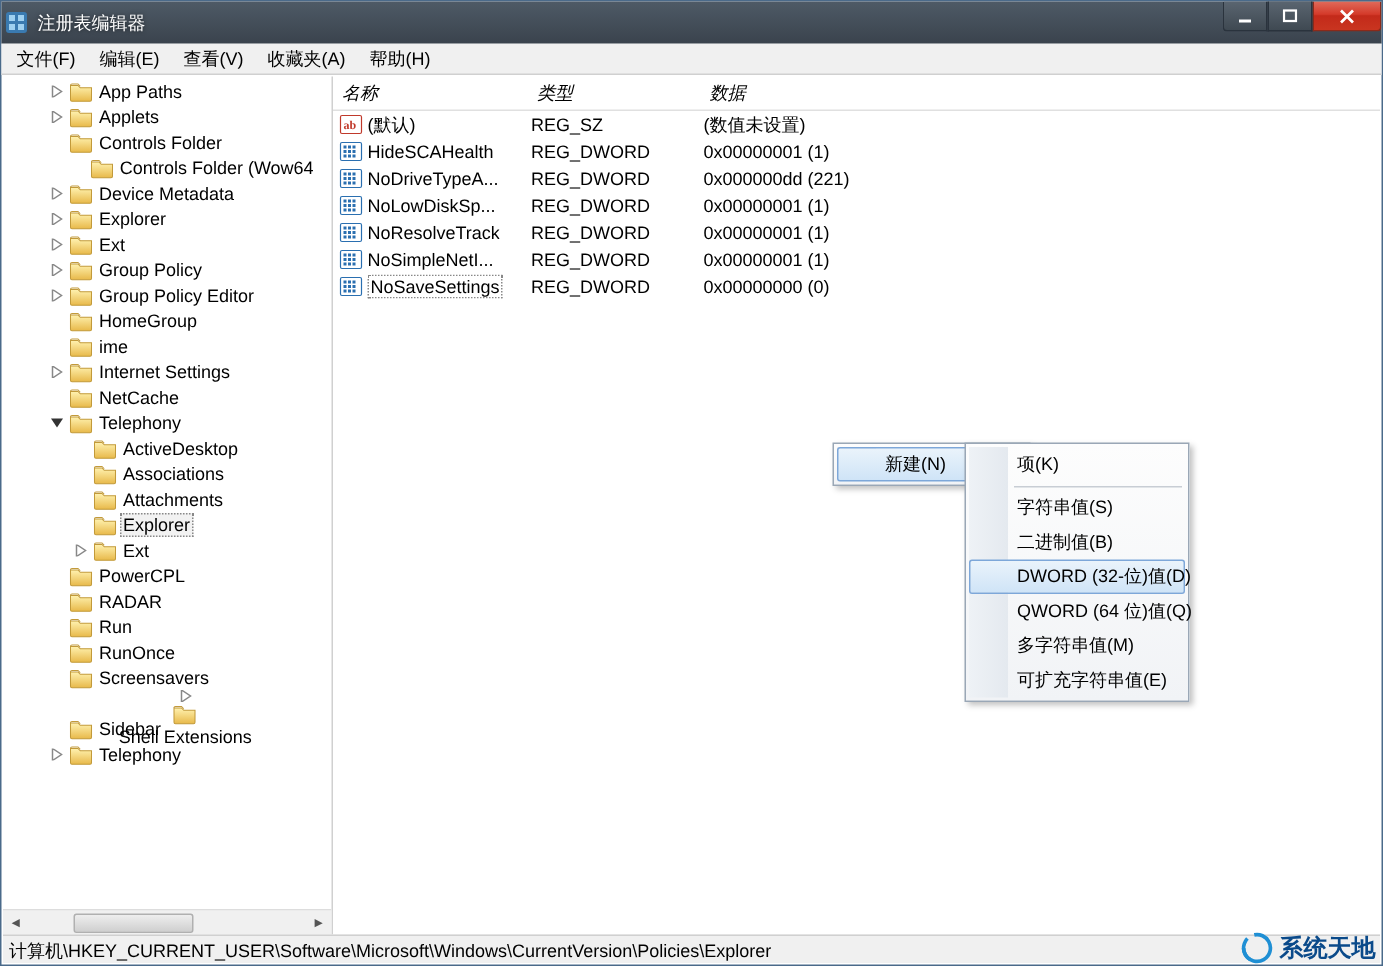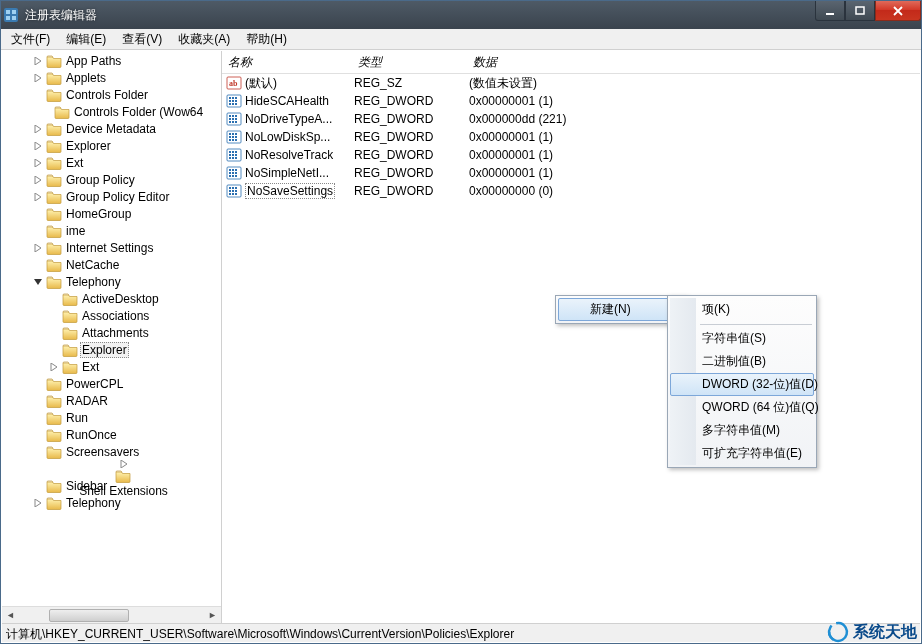--- a/index.html
+++ b/index.html
@@ -46,21 +46,21 @@
   .row .nm { white-space:nowrap; overflow:hidden; text-overflow:ellipsis; }
   .row.sel .nm { border:1px dotted #888; padding:0 1px; }
   .valicon { width:16px; height:16px; flex:none; }
   
   .ctx { position:absolute; background:linear-gradient(to bottom,#fdfdfd,#f1f3f6); border:1px solid #9aa7b6; box-shadow:2px 2px 4px rgba(0,0,0,.25); padding:2px; }
   .ctx .stripe { position:absolute; left:2px; top:2px; bottom:2px; width:26px; background:linear-gradient(to right,#eef2f6,#e4e9ef); }
   .ctx .citem { position:relative; padding:3px 20px 3px 32px; white-space:nowrap; }
   .ctx .citem.hov { background:linear-gradient(to bottom,#eaf3fb,#cfe4f7); border:1px solid #7da7d9; border-radius:2px; padding:2px 19px 2px 31px; }
   .ctx .citem .arr { position:absolute; right:6px; top:50%; transform:translateY(-50%); font-size:9px; color:#333; }
   .ctx1 { left:333px; top:244px; width:132px; }
-  .ctx2 { left:445px; top:244px; width:150px; }
+  .ctx2 { left:421px; top:244px; width:150px; }
   
   .status { position:absolute; left:1px; right:1px; bottom:1px; height:19px; background:#f0f0f0; border-top:1px solid #d0d0d0; padding:2px 4px; font-size:12px; white-space:nowrap; overflow:hidden; }
   
   .watermark { position:absolute; right:4px; bottom:-2px; display:flex; align-items:center; gap:2px; font-weight:bold; color:#0a4a8a; font-size:16px; z-index:50; }
   .watermark svg { display:block; }
 </style>
 </head>
 <body>
 
 <svg width="0" height="0" style="position:absolute">
@@ -164,21 +164,21 @@
             </svg>
             <span class="label">Applets</span>
           </div>
           <div class="node" style="padding-left: 28px;">
             <span class="exp"></span>
             <svg class="foldericon" viewBox="0 0 16 16">
               <use href="#folder"></use>
             </svg>
             <span class="label">Controls Folder</span>
           </div>
-          <div class="node" style="padding-left: 36px;">
+          <div class="node" style="padding-left: 36px; justify-content: center;">
             <span class="exp"></span>
             <svg class="foldericon" viewBox="0 0 16 16">
               <use href="#folder"></use>
             </svg>
             <span class="label">Controls Folder (Wow64</span>
           </div>
           <div class="node" style="padding-left: 28px;">
             <span class="exp">
               <svg width="8" height="8">
                 <use href="#tri-r"></use>

